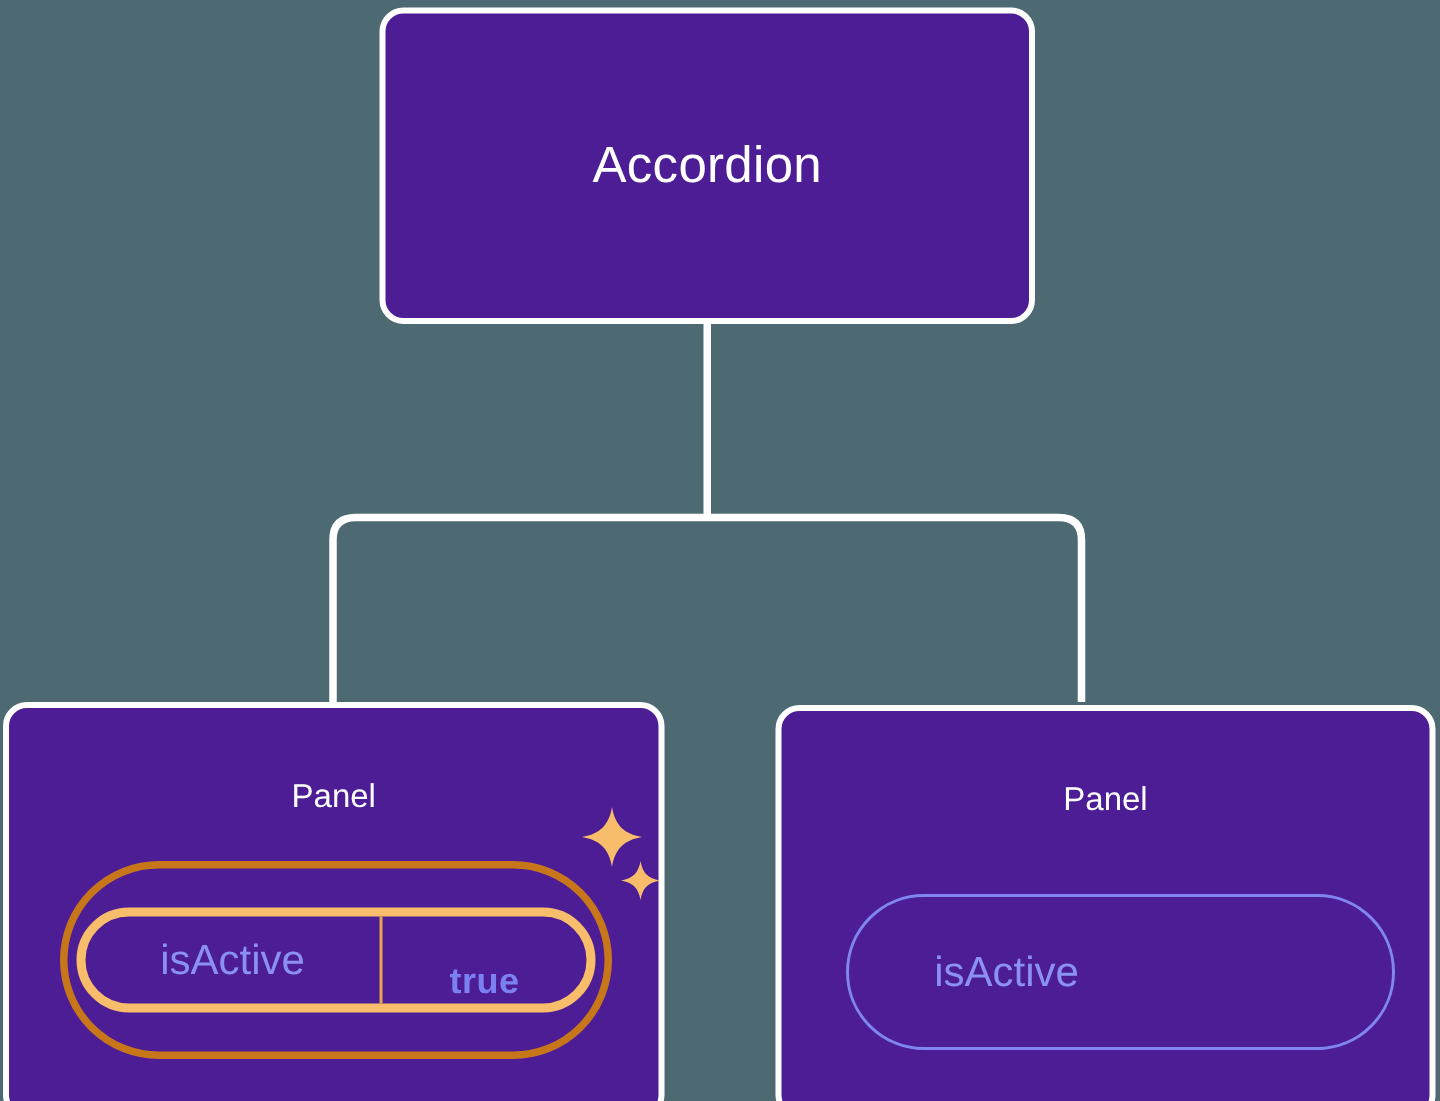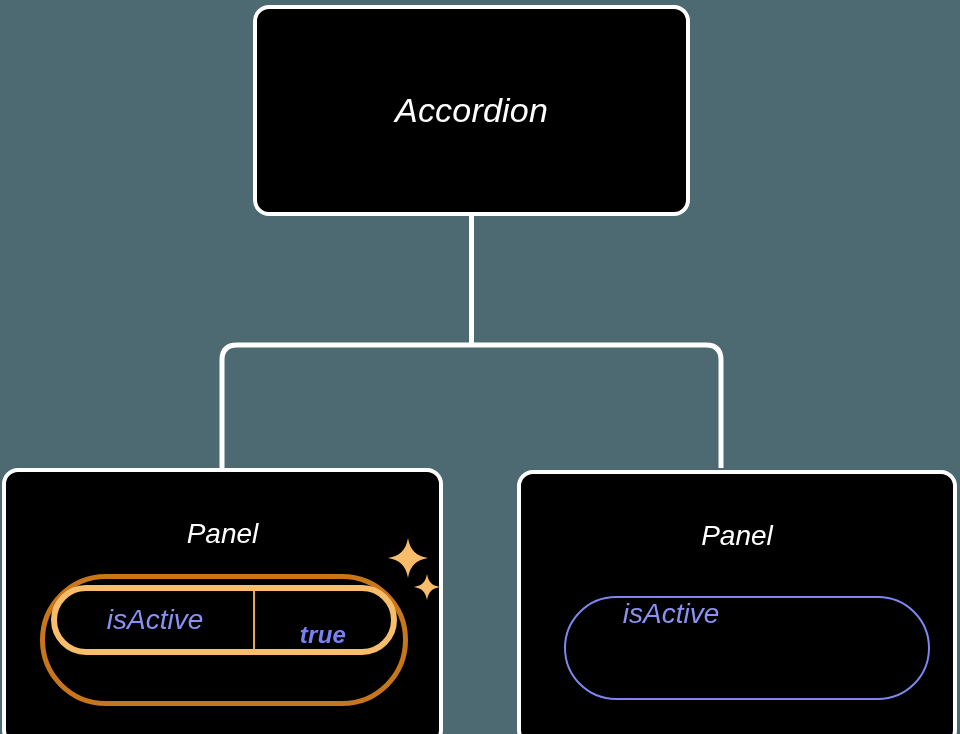--- a/index.html
+++ b/index.html
@@ -28,24 +28,23 @@
     top: 0;
     width: 960px;
     height: 734px;
     pointer-events: none;
   }
 
   
   .node {
     position: absolute;
     box-sizing: border-box;
-    background: #000000;
+    background: #4c1d95;
     border: 4px solid #ffffff;
     border-radius: 16px;
-    font-style: italic;
   }
 
   .node-root {
     left: 253px;
     top: 5px;
     width: 437px;
     height: 211px;
   }
   .node-root .node-title {
     position: absolute;
@@ -73,31 +72,31 @@
     height: 276px;
   }
 
   .node-panel .node-title {
     position: absolute;
     left: 0;
     right: 0;
     top: 46px;
     text-align: center;
     color: #ffffff;
-    font-size: 28px;
+    font-size: 22px;
     font-weight: 400;
     white-space: nowrap;
   }
 
   
   .pill {
     position: absolute;
     box-sizing: border-box;
     display: flex;
-    align-items: flex-start;
+    align-items: center;
     border-radius: 999px;
     background: transparent;
   }
 
   .pill-cell {
     display: flex;
     align-items: center;
     justify-content: center;
     box-sizing: border-box;
     white-space: nowrap;

